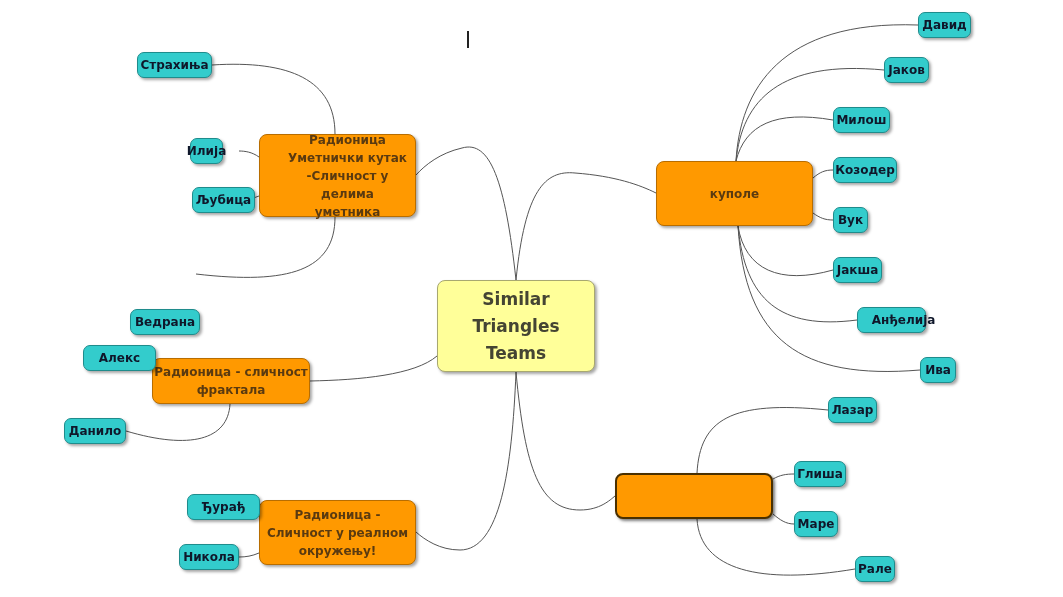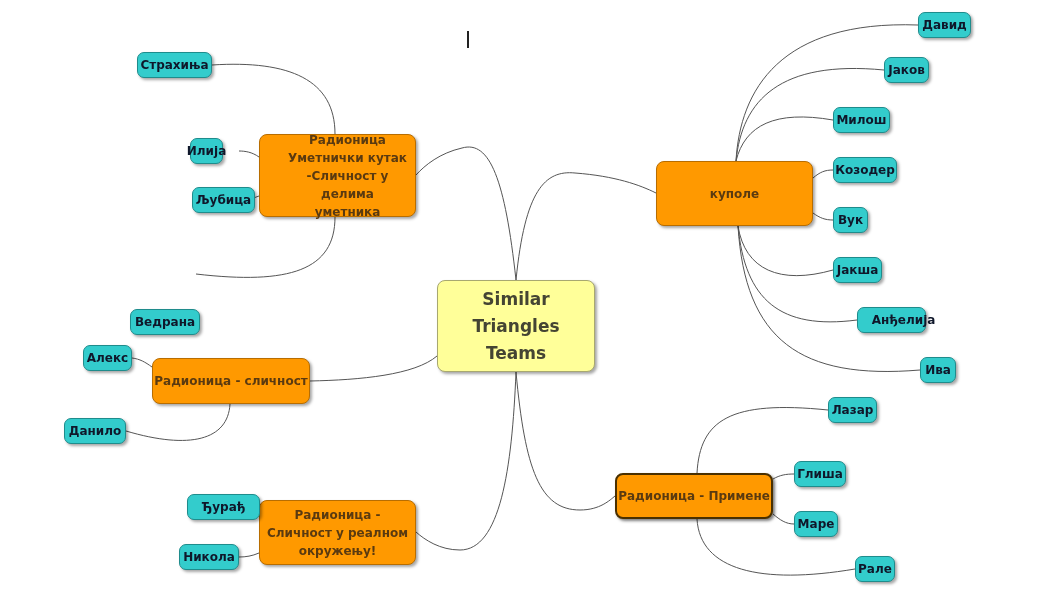--- a/index.html
+++ b/index.html
@@ -84,23 +84,24 @@
     </div>
   </div>
   <div class="node leaf" style="left:137px; top:52px; width:75px;">Страхиња</div>
   <div class="node leaf" style="left:190px; top:138px; width:33px;">Илија</div>
   <div class="node leaf" style="left:192px; top:187px; width:63px;">Љубица</div>
   <div class="node leaf" style="left:130px; top:261px; width:70px;margin-top:48px;">Ведрана</div>
 
   <div class="node branch" style="left:152px; top:358px; width:158px; height:46px;">
     <div>
       <div>Радионица - сличност</div>
+      <div>фрактала</div>
     </div>
   </div>
-  <div class="node leaf" style="left:83px; top:345px; width:49px;text-align:center;">Алекс</div>
+  <div class="node leaf" style="left:83px; top:345px; width:73px;text-align:center;">Алекс</div>
   <div class="node leaf" style="left:64px; top:418px; width:62px;">Данило</div>
 
   <div class="node branch" style="left:259px; top:500px; width:157px; height:65px;">
     <div>
       <div>Радионица -</div>
       <div>Сличност у реалном</div>
       <div>окружењу!</div>
     </div>
   </div>
   <div class="node leaf" style="left:187px; top:494px; width:73px;">Ђурађ</div>
@@ -115,21 +116,20 @@
   <div class="node leaf" style="left:884px; top:57px; width:45px;">Јаков</div>
   <div class="node leaf" style="left:833px; top:107px; width:57px;">Милош</div>
   <div class="node leaf" style="left:833px; top:157px; width:64px;">Козодер</div>
   <div class="node leaf" style="left:833px; top:207px; width:35px;">Вук</div>
   <div class="node leaf" style="left:833px; top:257px; width:49px;">Јакша</div>
   <div class="node leaf" style="left:857px; top:307px; width:69px;padding-left:24px;">Анђелија</div>
   <div class="node leaf" style="left:920px; top:357px; width:36px;">Ива</div>
 
   <div class="node branch selected" style="left:615px; top:473px; width:158px; height:46px;">
     <div>
-      <div>Радионица - Примене</div>
     </div>
   </div>
   <div class="node leaf" style="left:828px; top:397px; width:49px;">Лазар</div>
   <div class="node leaf" style="left:794px; top:461px; width:52px;">Глиша</div>
   <div class="node leaf" style="left:794px; top:511px; width:44px;">Маре</div>
   <div class="node leaf" style="left:855px; top:556px; width:40px;">Рале</div>
 </div>
 
 <div class="text-cursor"></div>
 

